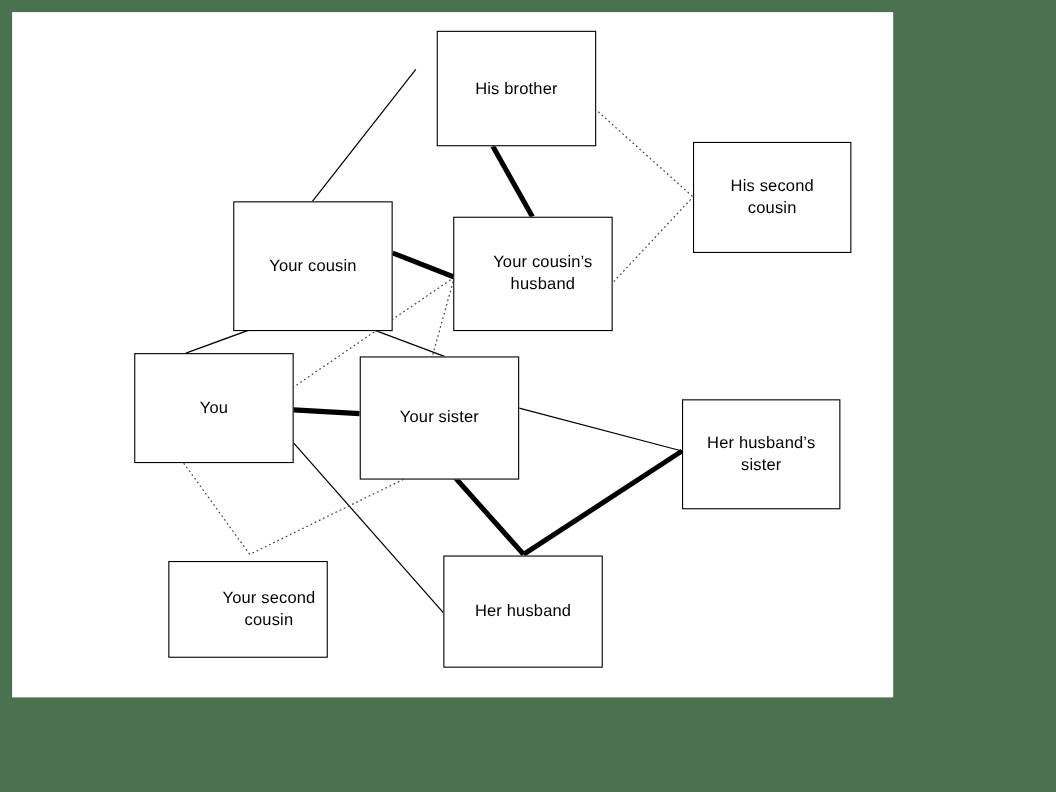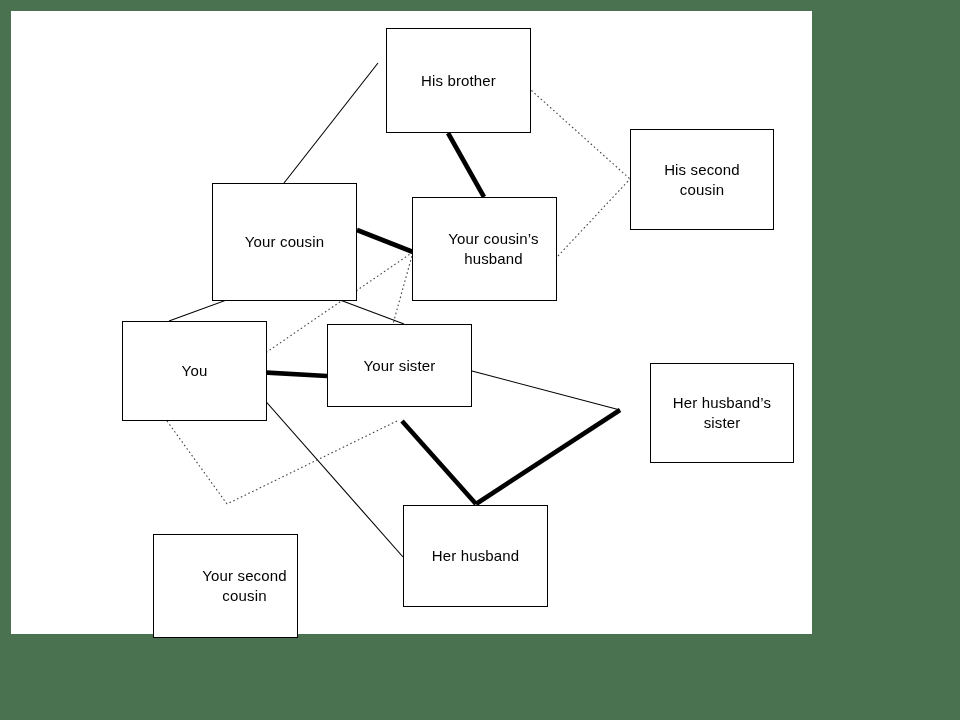--- a/index.html
+++ b/index.html
@@ -73,45 +73,45 @@
         <line x1="402" y1="241" x2="382" y2="313" stroke="#444444" stroke-width="1.1" stroke-linecap="butt" stroke-dasharray="1.6 2.6"></line>
         <line x1="228" y1="360" x2="316" y2="365" stroke="#000000" stroke-width="4.6" stroke-linecap="butt"></line>
         <line x1="228" y1="360" x2="392" y2="546" stroke="#000000" stroke-width="1.1" stroke-linecap="butt"></line>
         <line x1="156" y1="410" x2="216" y2="493" stroke="#444444" stroke-width="1.1" stroke-linecap="butt" stroke-dasharray="1.6 2.6"></line>
         <line x1="386" y1="410" x2="216" y2="493" stroke="#444444" stroke-width="1.1" stroke-linecap="butt" stroke-dasharray="1.6 2.6"></line>
         <line x1="391" y1="410" x2="465" y2="493" stroke="#000000" stroke-width="4.6" stroke-linecap="butt"></line>
         <line x1="461" y1="360" x2="609" y2="399" stroke="#000000" stroke-width="1.1" stroke-linecap="butt"></line>
         <line x1="465" y1="493" x2="609" y2="399" stroke="#000000" stroke-width="4.6" stroke-linecap="butt"></line>
       </svg>
     <div id="node-layer">
-        <div class="node" style="left: 375px; top: 17px; width: 145px; height: 105px;">
+        <div class="node" style="left: 386px; top: 17px; width: 145px; height: 105px;">
           <span class="node-label">His brother</span>
         </div>
         <div class="node" style="left: 619px; top: 118px; width: 144px; height: 101px;">
           <span class="node-label">His second
 cousin</span>
         </div>
         <div class="node" style="left: 201px; top: 172px; width: 145px; height: 118px;">
           <span class="node-label">Your cousin</span>
         </div>
         <div class="node" style="left: 401px; top: 186px; width: 145px; height: 104px; padding-left: 24px;">
           <span class="node-label">Your cousin’s
 husband</span>
         </div>
         <div class="node" style="left: 83px; top: 310px; width: 145px; height: 100px; margin-left: 28px;">
           <span class="node-label">You</span>
         </div>
-        <div class="node" style="left: 316px; top: 313px; width: 145px; height: 83px; justify-content: center;">
+        <div class="node" style="left: 316px; top: 313px; width: 145px; height: 112px; justify-content: center;">
           <span class="node-label">Your sister</span>
         </div>
-        <div class="node" style="left: 609px; top: 352px; width: 144px; height: 100px; margin-left: 30px;">
+        <div class="node" style="left: 609px; top: 352px; width: 144px; height: 100px;">
           <span class="node-label">Her husband’s
 sister</span>
         </div>
-        <div class="node" style="left: 142px; top: 523px; width: 145px; height: 104px; padding-left: 44px;">
+        <div class="node" style="left: 142px; top: 499px; width: 145px; height: 88px; padding-left: 44px;">
           <span class="node-label">Your second
 cousin</span>
         </div>
         <div class="node" style="left: 392px; top: 494px; width: 145px; height: 102px;">
           <span class="node-label">Her husband</span>
         </div>
       </div>
   </div>
 </div>
 

